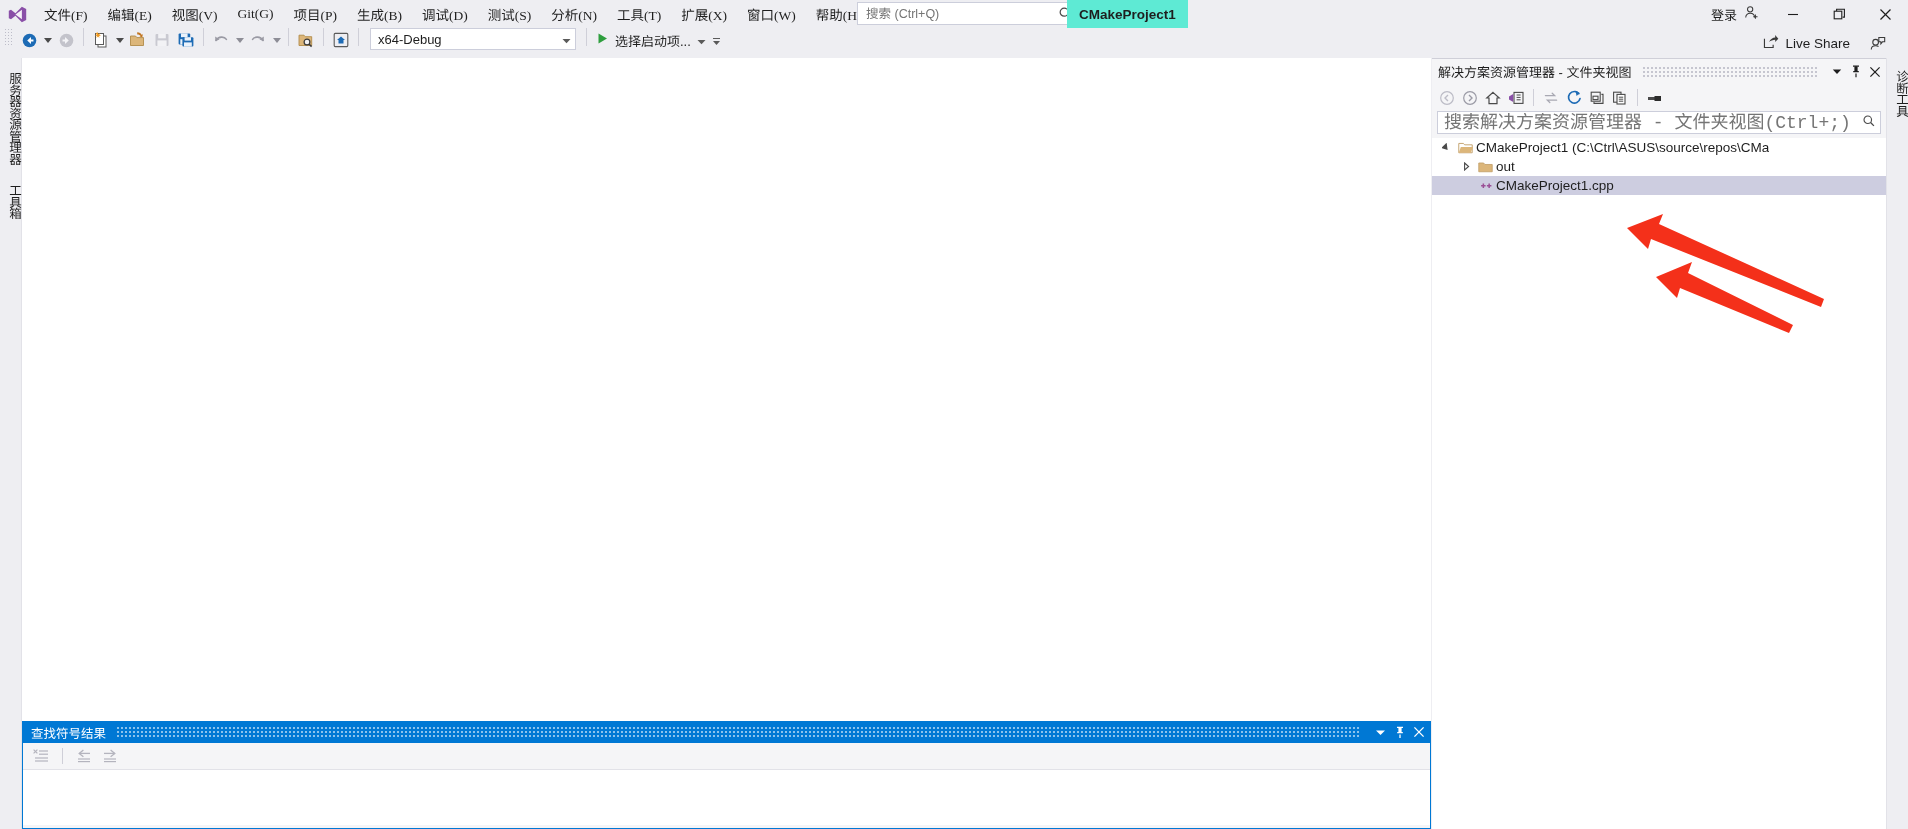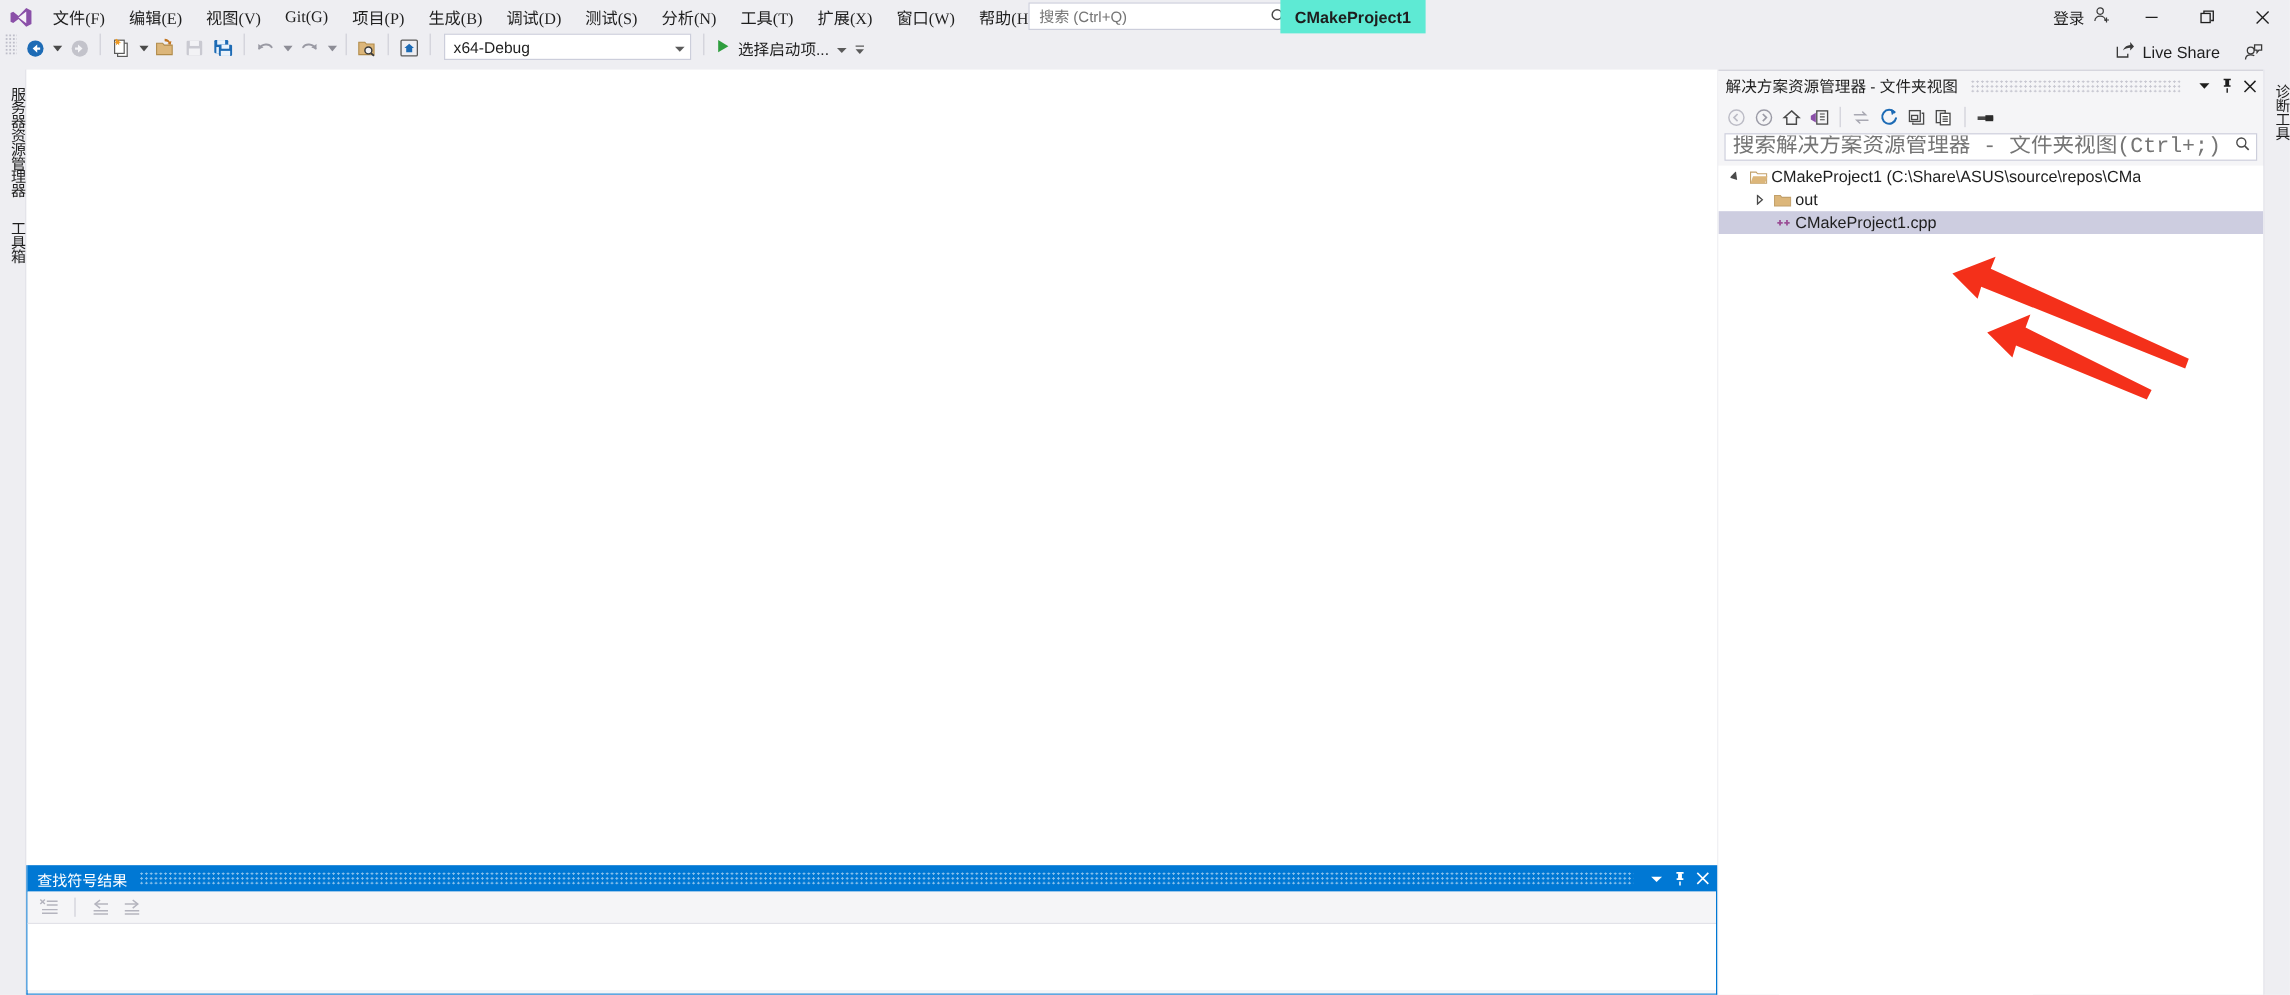--- a/index.html
+++ b/index.html
@@ -498,21 +498,21 @@
           <svg width="9" height="9" viewBox="0 0 9 9" aria-hidden="true">
               <path d="M1.2 0.8 7 5.2 1.2 8.4z" fill="#4a4a4a" transform="rotate(45 4.2 4.4)"></path>
             </svg>
         </span>
         <span class="ticon">
           <svg width="15" height="14" viewBox="0 0 16 15" aria-hidden="true">
             <path d="M0.8 12.6V2.6h5l1.3 1.5h8.1v8.5z" fill="#fff" stroke="#c2a06a" stroke-width="1"></path>
             <path d="M0.8 12.6 3 6.4h13l-2.2 6.2z" fill="#dcb67a"></path>
           </svg>
         </span>
-        <span class="tlabel">CMakeProject1 (C:\Share\ASUS\source\repos\CMa</span>
+        <span class="tlabel">CMakeProject1 (C:\Ctrl\ASUS\source\repos\CMa</span>
       </div>
 
       <div class="tnode" style="padding-left:26px">
         <span class="twist">
           <svg width="9" height="9" viewBox="0 0 9 9" aria-hidden="true">
               <path d="M2.6 1 6.6 4.5 2.6 8z" fill="none" stroke="#4a4a4a" stroke-width="1.1"></path>
             </svg>
         </span>
         <span class="ticon">
           <svg width="15" height="14" viewBox="0 0 16 15" aria-hidden="true">

